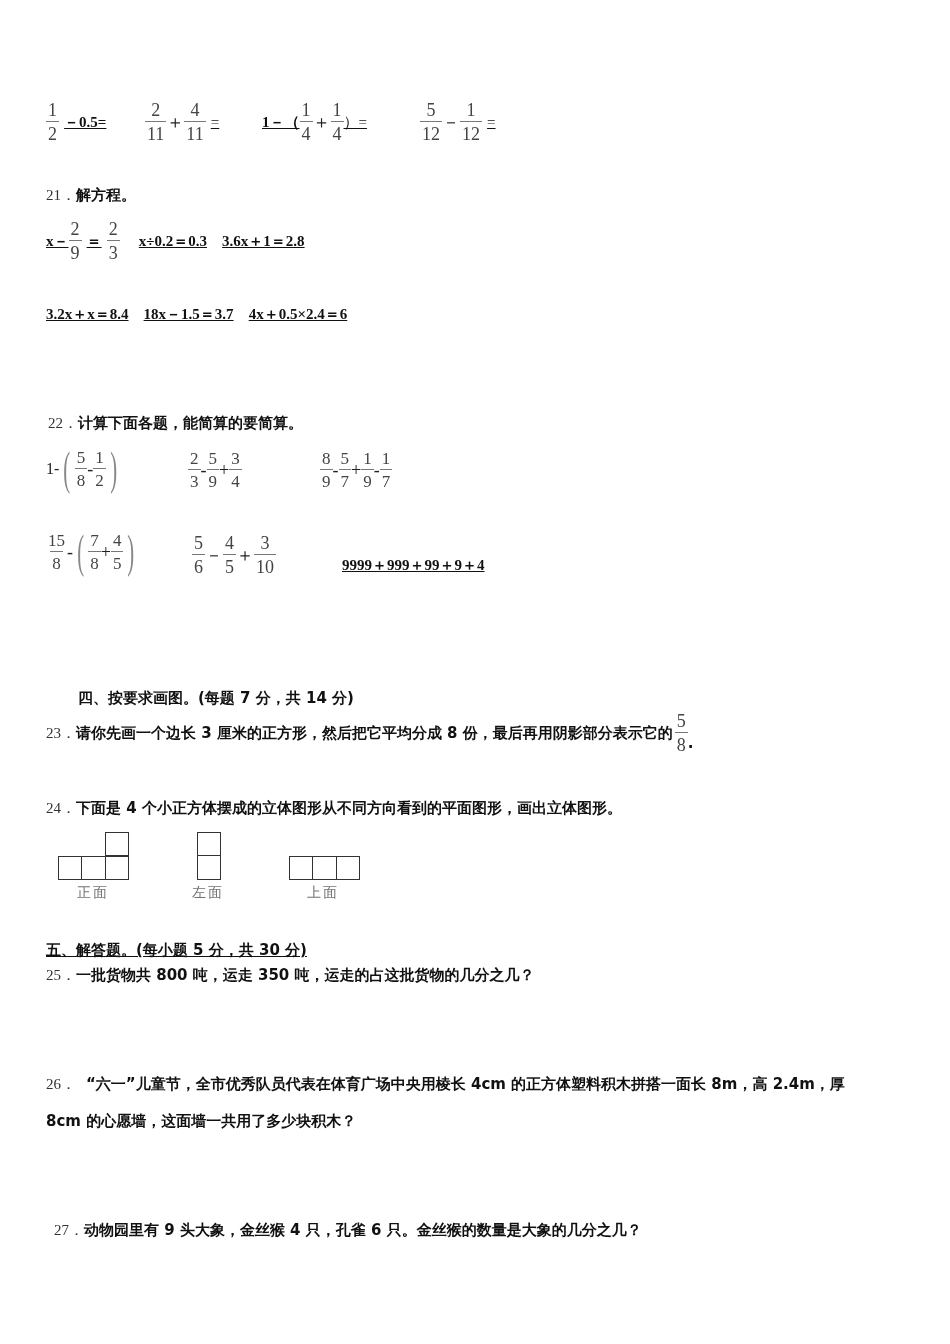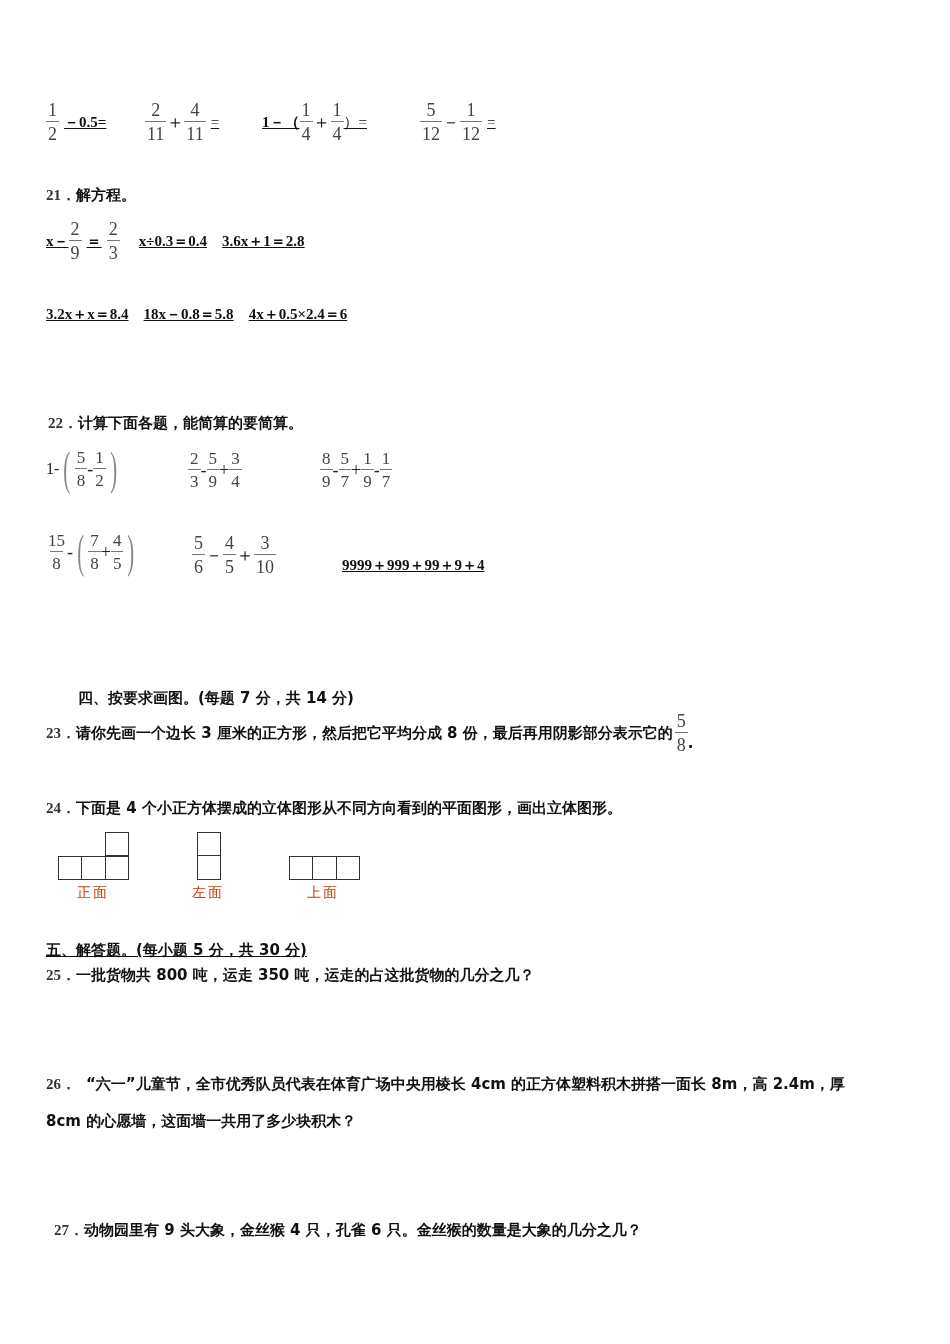--- a/index.html
+++ b/index.html
@@ -1,32 +1,32 @@
 <!DOCTYPE html>
 <html><head>
 <meta charset="utf-8">
 <style>
   html, body { margin: 0; padding: 0; background: #ffffff; }
   body { width: 950px; height: 1344px; position: relative; overflow: hidden;
          font-family: "DejaVu Serif", "Liberation Serif", serif; color: #111; }
   .abs { position: absolute; white-space: nowrap; }
   .q { font-size: 15px; font-weight: bold; font-family: "DejaVu Sans", "Liberation Sans", sans-serif; }
-  .qnum { font-weight: bold; font-family: "Liberation Serif", serif; color: #333; font-size: 15px; text-align: center; }
+  .qnum { font-weight: normal; font-family: "Liberation Serif", serif; color: #333; font-size: 15px; text-align: center; }
   .frac { display: inline-flex; flex-direction: column; align-items: center; vertical-align: middle;
           font-family: "Liberation Serif", serif; font-weight: normal; color: #444; line-height: 1; }
   .frac .n { padding: 0 2px 2px; font-size: 18px; }
   .frac .d { padding: 3px 2px 0; font-size: 18px; border-top: 1px solid #777; }
   .frac.sm .n, .frac.sm .d { font-size: 17px; }
   .op { font-family: "Liberation Serif", serif; font-size: 18px; color: #222; vertical-align: middle; }
   .paren { font-family: "Liberation Serif", serif; font-size: 46px; color: #888; font-weight: 100;
            vertical-align: middle; transform: scaleX(0.45); display: inline-block; line-height: 1; }
   .eq { font-family: "Liberation Serif", serif; font-weight: bold; font-size: 15px; color: #111; text-decoration: underline; }
   .views { position: absolute; }
   .cell { position: absolute; width: 22px; height: 22px; border: 1.5px solid #333; box-sizing: border-box; }
-  .view-label { position: absolute; font-family: Liberation Mono, monospace; font-size: 14px; color: #c2410c; letter-spacing: 2px; }
+  .view-label { position: absolute; font-family: Liberation Mono, monospace; font-size: 14px; color: #737373; letter-spacing: 2px; }
 </style>
 </head>
 <body>
 
 <div class="abs" style="left:46px; top:101px;">
   <span class="frac">
       <span class="n">1</span>
       <span class="d">2</span>
     </span>
   <span class="eq">－0.5=</span>
@@ -67,26 +67,26 @@
 <div class="abs" style="left:46px; top:220px;">
   <span class="eq">x－</span><span class="frac">
       <span class="n">2</span>
       <span class="d">9</span>
     </span>
   <span class="eq">＝</span>
   <span class="frac">
       <span class="n">2</span>
       <span class="d">3</span>
     </span>
-  <span class="eq" style="margin-left:14px;">x÷0.3＝0.4</span>
+  <span class="eq" style="margin-left:14px;">x÷0.2＝0.3</span>
   <span class="eq" style="margin-left:10px;">3.6x＋1＝2.8</span>
 </div>
 <div class="abs" style="left:46px; top:304px;">
   <span class="eq">3.2x＋x＝8.4</span>
-  <span class="eq" style="margin-left:10px;">18x－0.8＝5.8</span>
+  <span class="eq" style="margin-left:10px;">18x－1.5＝3.7</span>
   <span class="eq" style="margin-left:10px;">4x＋0.5×2.4＝6</span>
 </div>
 
 <div class="abs q" style="left:48px; top:414px;">
   <span class="qnum">22．</span><span>计算下面各题，能简算的要简算。</span>
 </div>
 <div class="abs" style="left:46px; top:446px;">
   <span class="op" style="font-size:16px;">1-</span><span class="paren">(</span><span class="frac sm">
       <span class="n">5</span>
       <span class="d">8</span>

